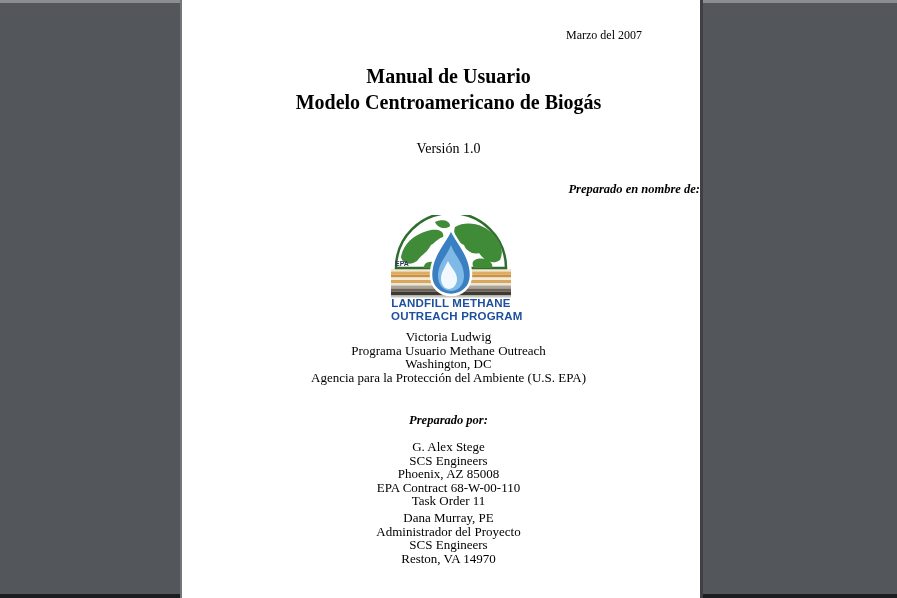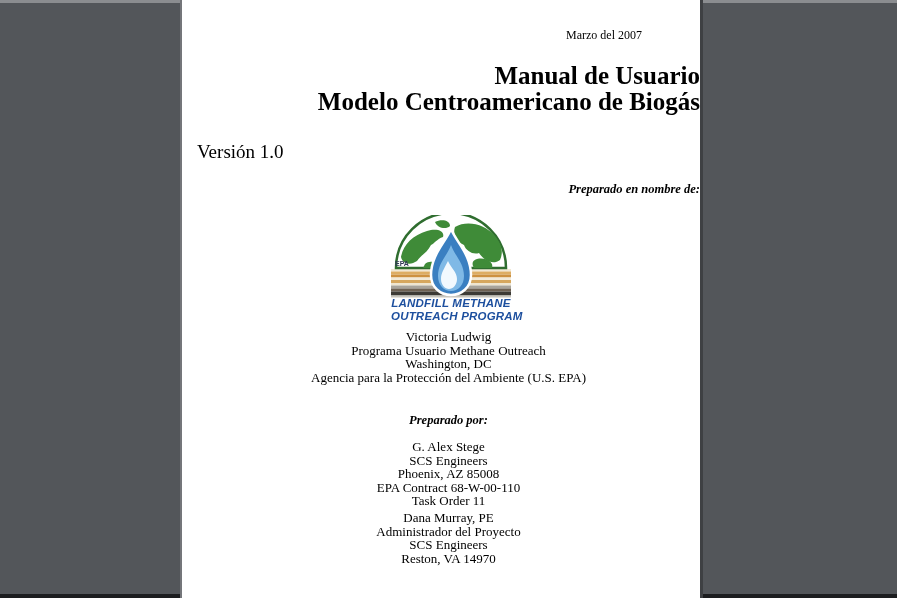--- a/index.html
+++ b/index.html
@@ -23,25 +23,25 @@
     border-left: 2px solid #74767a;
     border-right: 3px solid #3e4043;
     color: #000;
   }
   .date {
     position: absolute; top: 28px; left: 0; right: 58px;
     text-align: right; font-size: 12px;
   }
   .title {
     position: absolute; top: 63px; left: 15px; right: 0;
-    text-align: right; font-size: 25px; font-weight: bold; line-height: 26px;
+    text-align: center; font-size: 20px; font-weight: bold; line-height: 26px;
   }
   .version {
     position: absolute; top: 141px; left: 15px; right: 0;
-    font-size: 19px;
+    text-align: center; font-size: 14px;
   }
   .section-label {
     position: absolute; left: 15px; right: 0;
     text-align: center; font-size: 12.5px; font-weight: bold; font-style: italic;
   }
   .label-for { top: 182px; text-align: right; }
   .label-by  { top: 413px; }
   .text-block {
     position: absolute; left: 15px; right: 0;
     text-align: center; font-size: 13px; line-height: 13.6px;
@@ -54,21 +54,20 @@
   }
   .logo-emblem { display: block; width: 120px; height: 84px; }
   .logo-caption {
     margin-top: -2px;
     text-align: center;
     font-family: "Liberation Sans", sans-serif;
     font-weight: bold; font-size: 11.5px; line-height: 13px;
     letter-spacing: 0.2px;
     color: #1d4f9e;
     white-space: nowrap;
-    font-style: italic;
   }
 </style>
 </head>
 <body>
 
 <div class="edge-top"></div>
 <div class="edge-bottom"></div>
 
 <div class="page">
 

